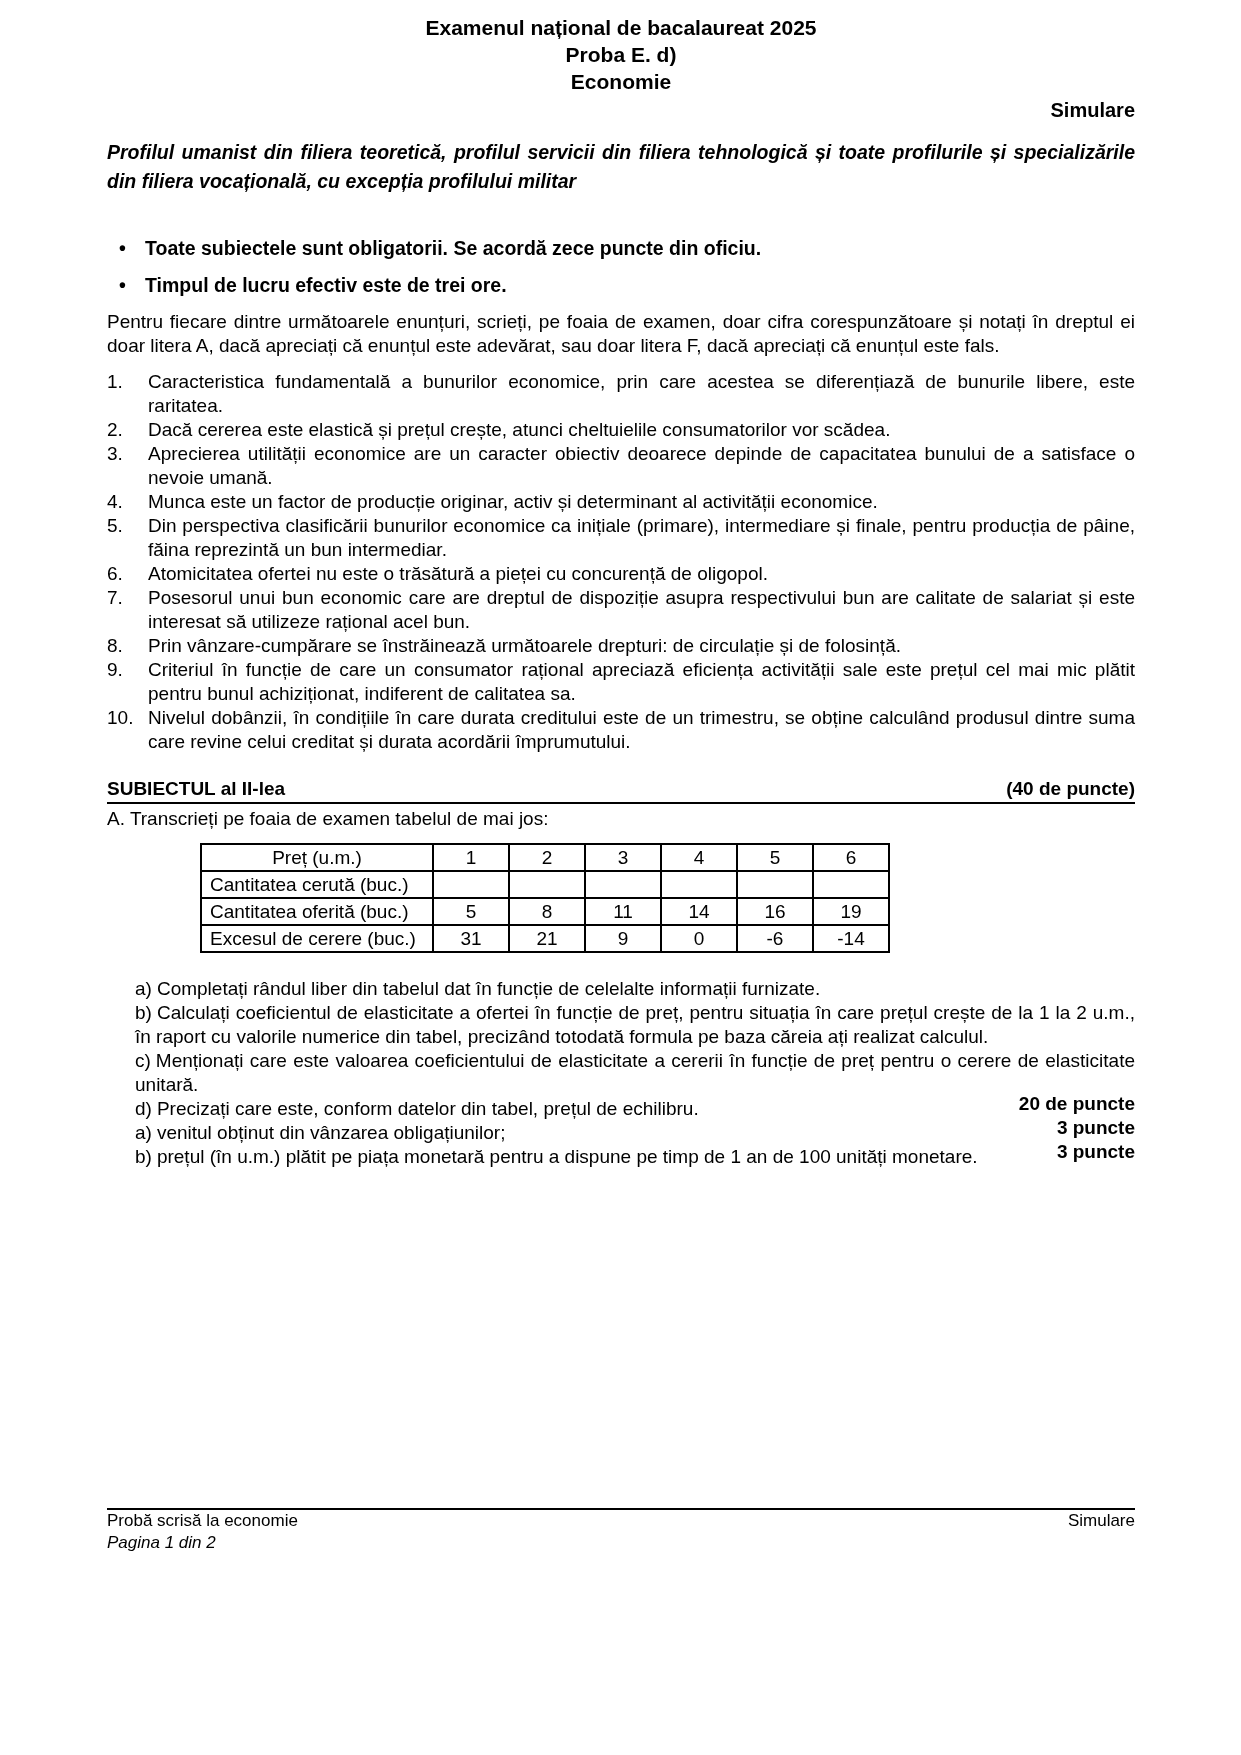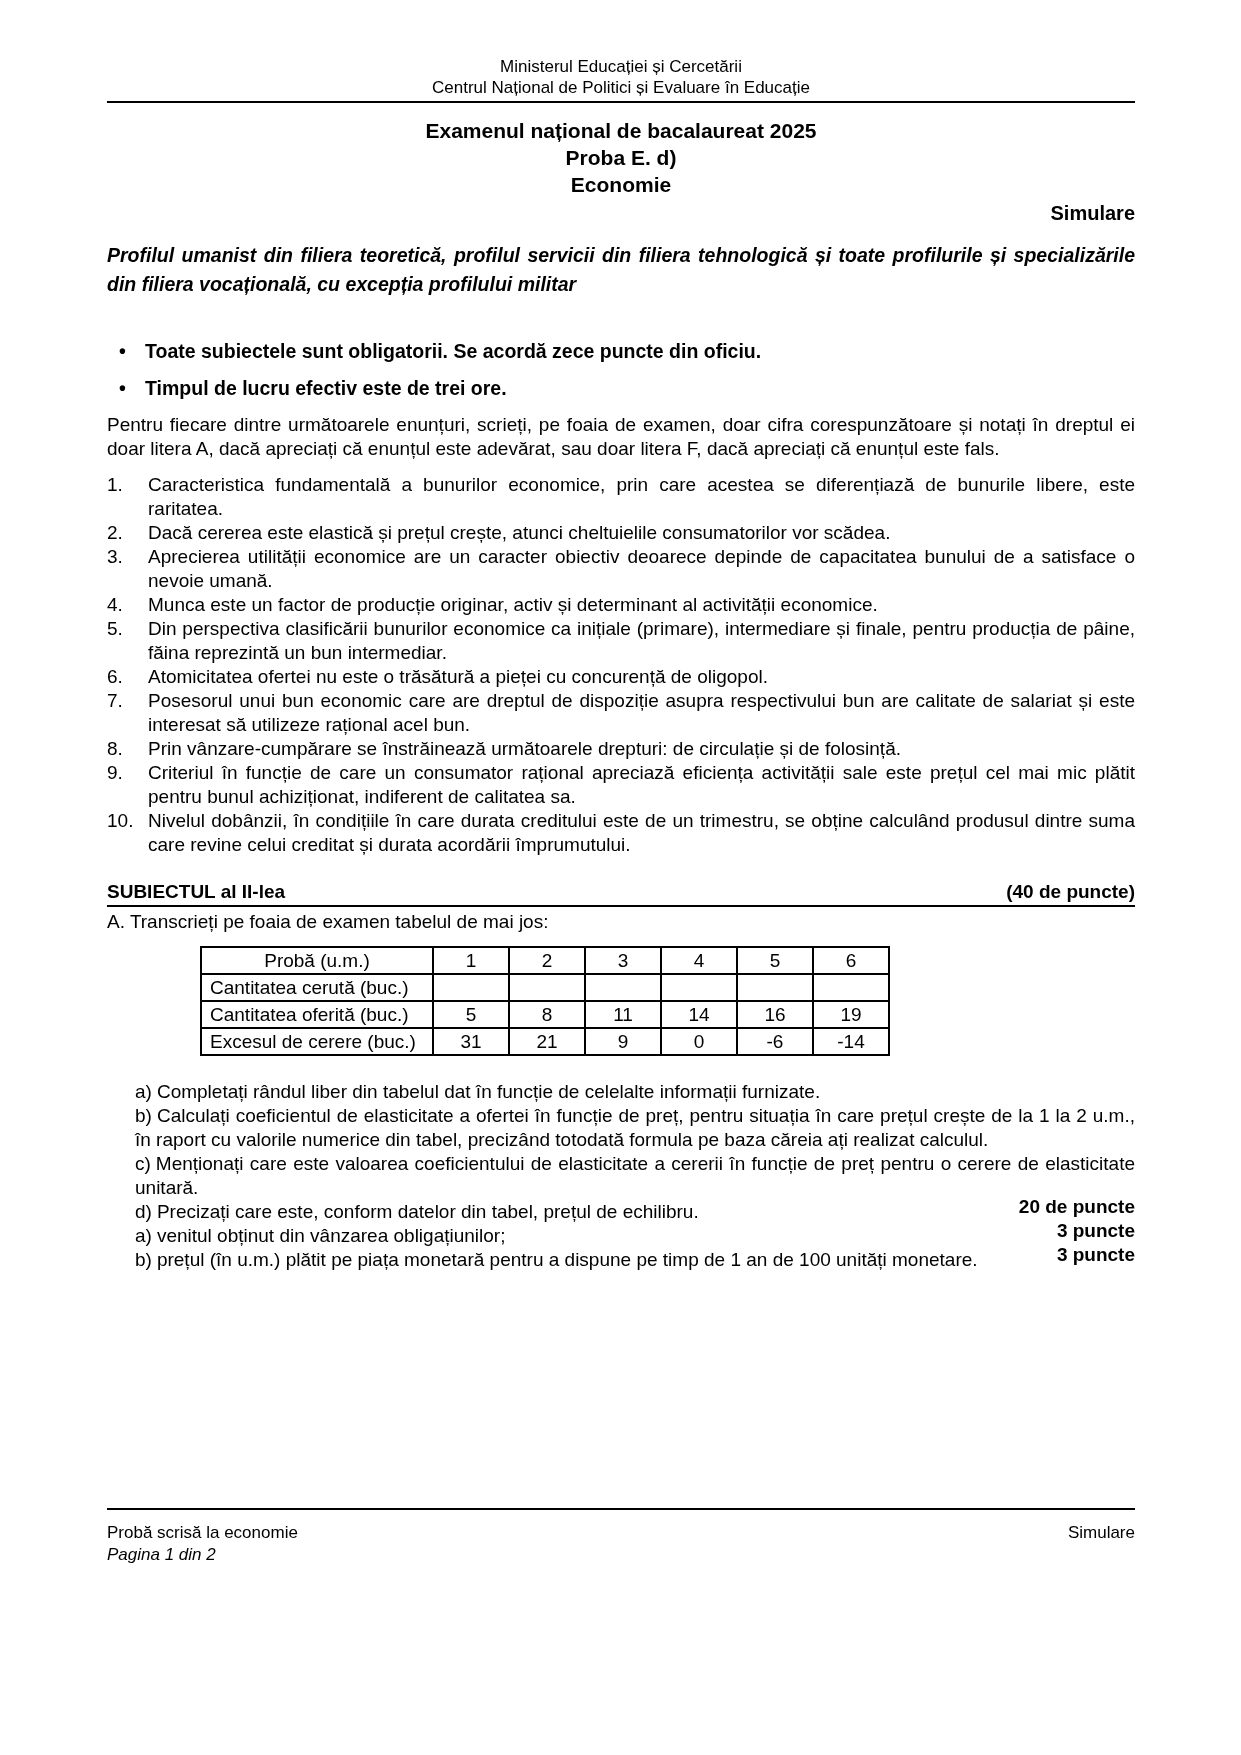--- a/index.html
+++ b/index.html
@@ -90,34 +90,30 @@
     top: 1508px;
     left: 107px;
     width: 1028px;
     font-size: 17px;
     line-height: 22px;
   }
   .footer-line {
     display: flex;
     justify-content: space-between;
     border-top: 2px solid #000;
-    padding-top: 12px;
+    padding-top: 0;
   }
   .footer-page { text-align: left; font-style: italic; }
 </style>
 </head>
 <body>
 
 <div class="page">
   <div class="content">
 
-    <div class="doc-header">
-      <div>Ministerul Educației și Cercetării</div>
-      <div>Centrul Național de Politici și Evaluare în Educație</div>
-    </div>
 
     <div class="title-block">
       <div>Examenul național de bacalaureat 2025</div>
       <div>Proba E. d)</div>
       <div>Economie</div>
     </div>
     <div class="variant">Simulare</div>
 
     <p class="profile">Profilul umanist din filiera teoretică, profilul servicii din filiera tehnologică și toate profilurile și specializările din filiera vocațională, cu excepția profilului militar</p>
 
@@ -179,21 +175,21 @@
 
     <div class="section-heading second">
       <span>SUBIECTUL al II-lea</span>
       <span>(40 de puncte)</span>
     </div>
     <p class="para">A. Transcrieți pe foaia de examen tabelul de mai jos:</p>
 
     <table class="ex-table">
       <tbody>
         <tr>
-          <td class="label center">Probă (u.m.)</td>
+          <td class="label center">Preț (u.m.)</td>
           <td class="val">1</td>
           <td class="val">2</td>
           <td class="val">3</td>
           <td class="val">4</td>
           <td class="val">5</td>
           <td class="val">6</td>
         </tr>
         <tr>
           <td class="label">Cantitatea cerută (buc.)</td>
           <td class="val"></td>

